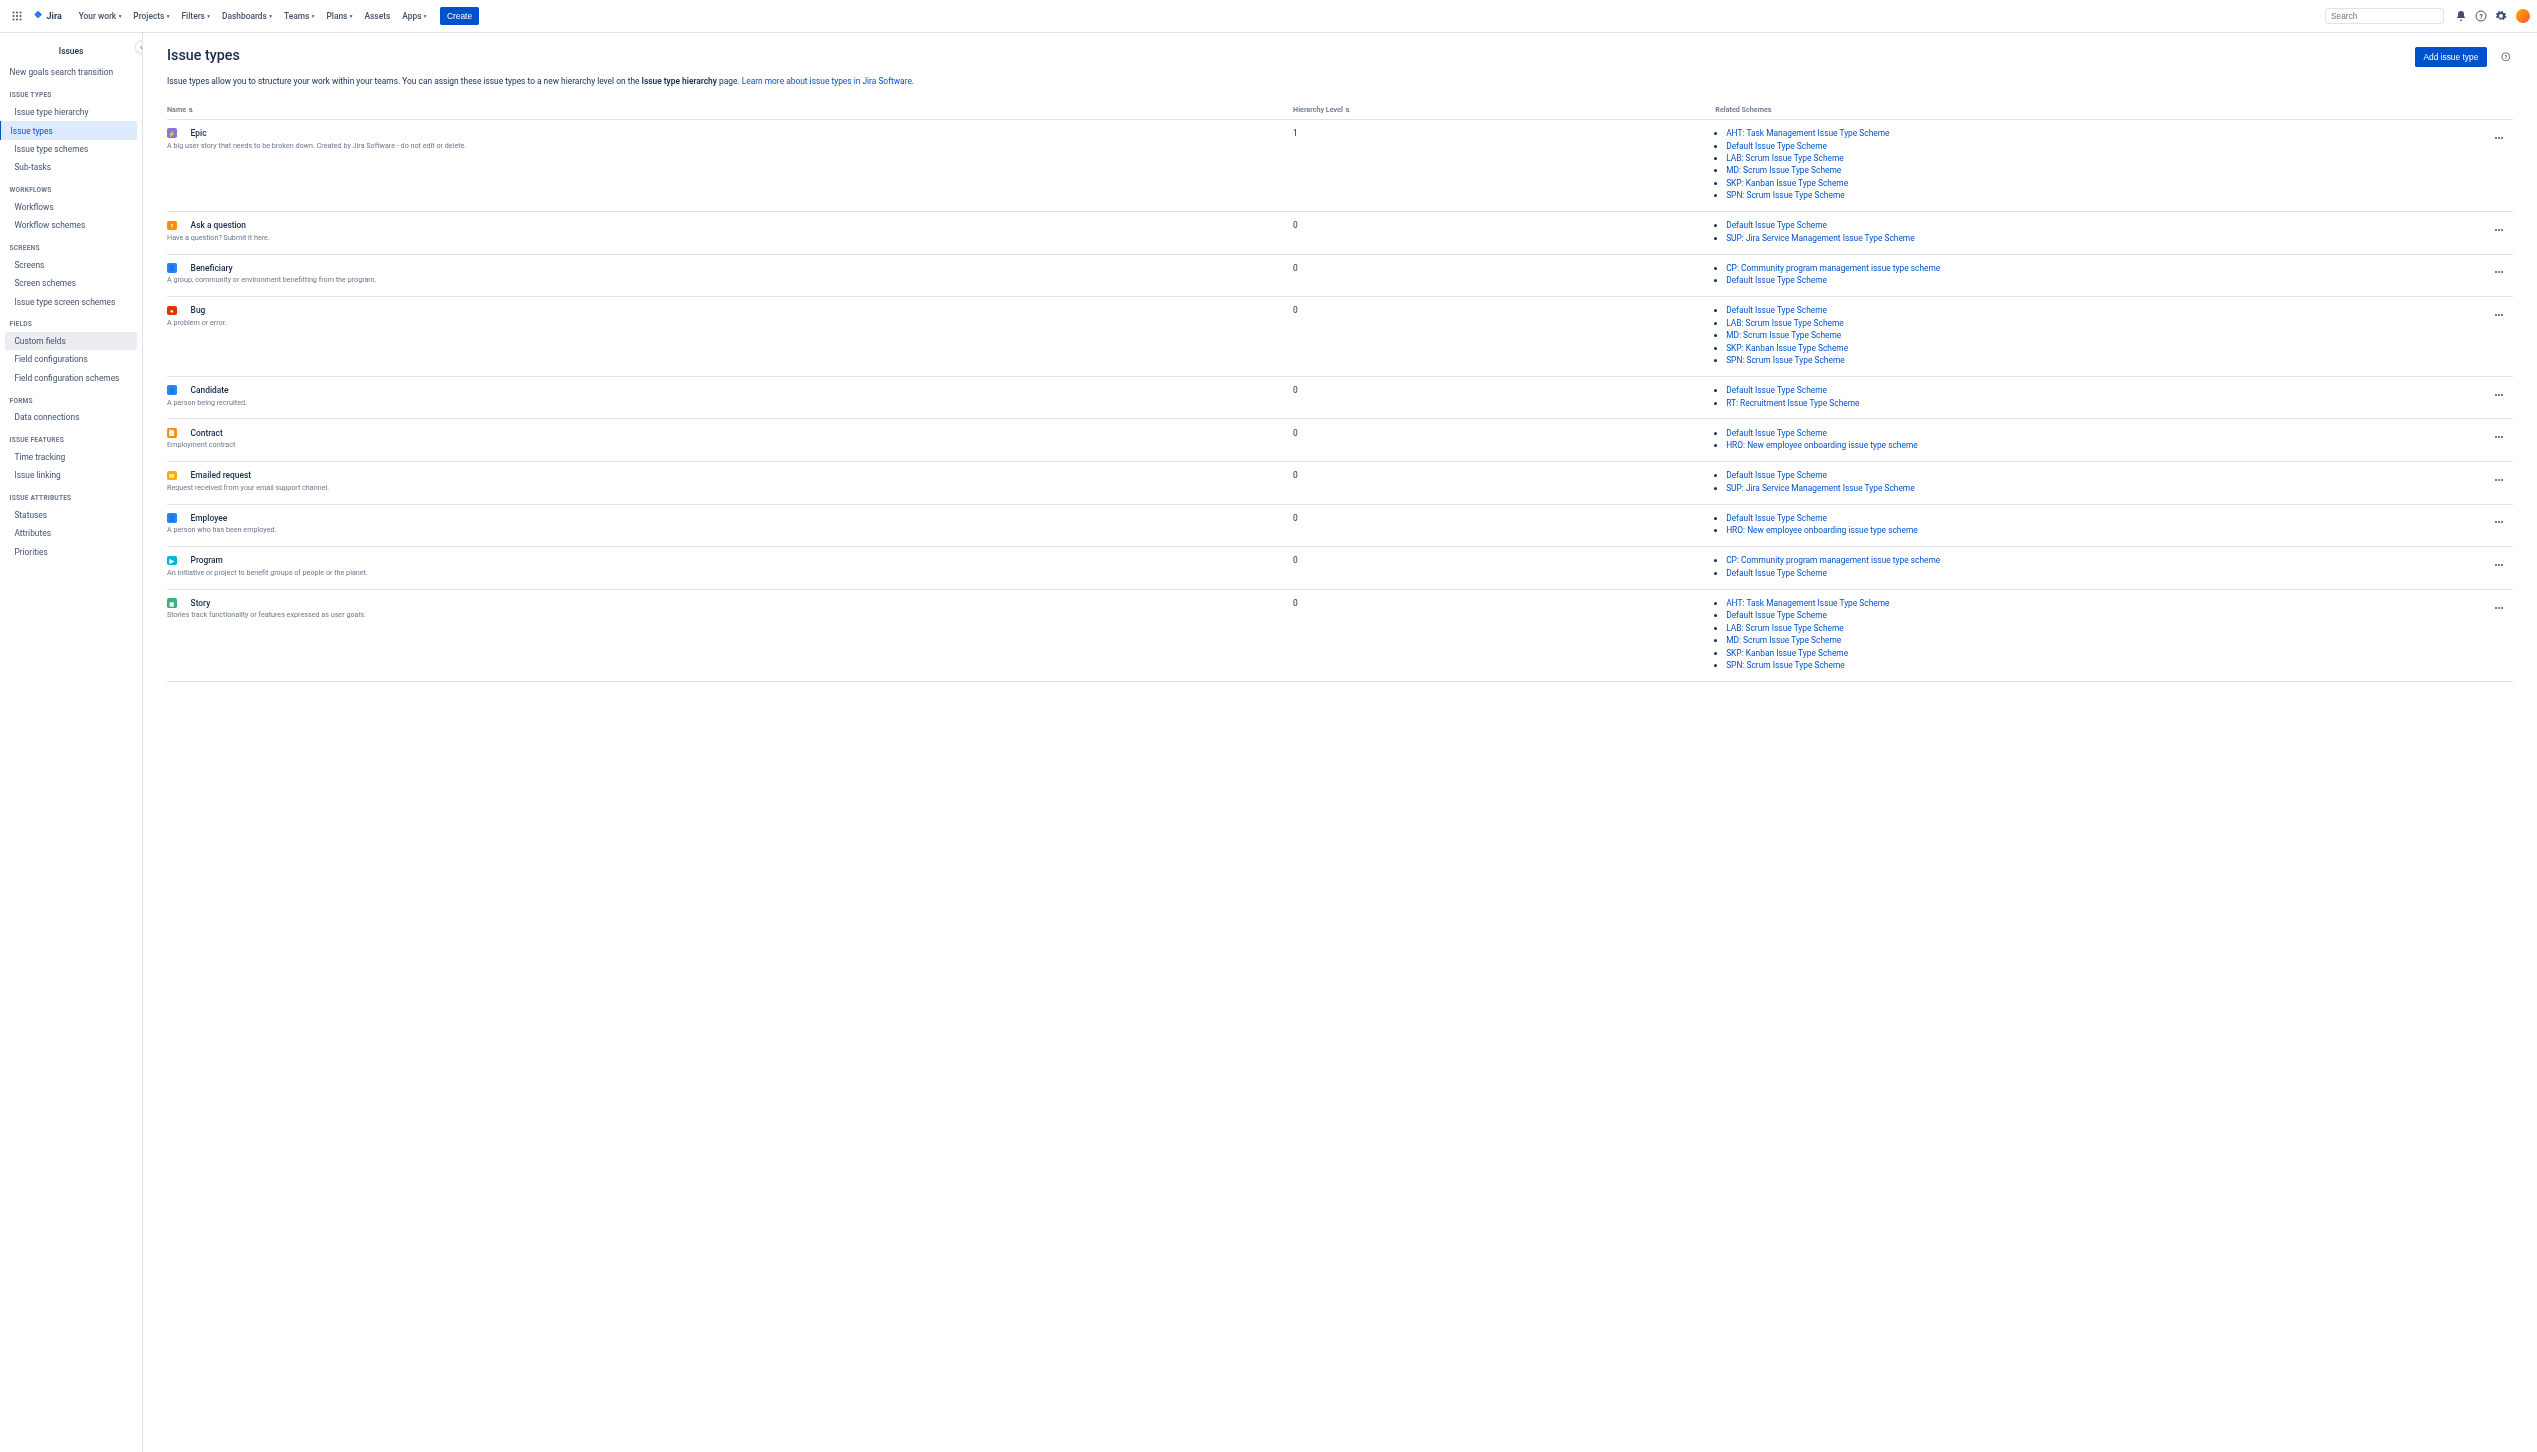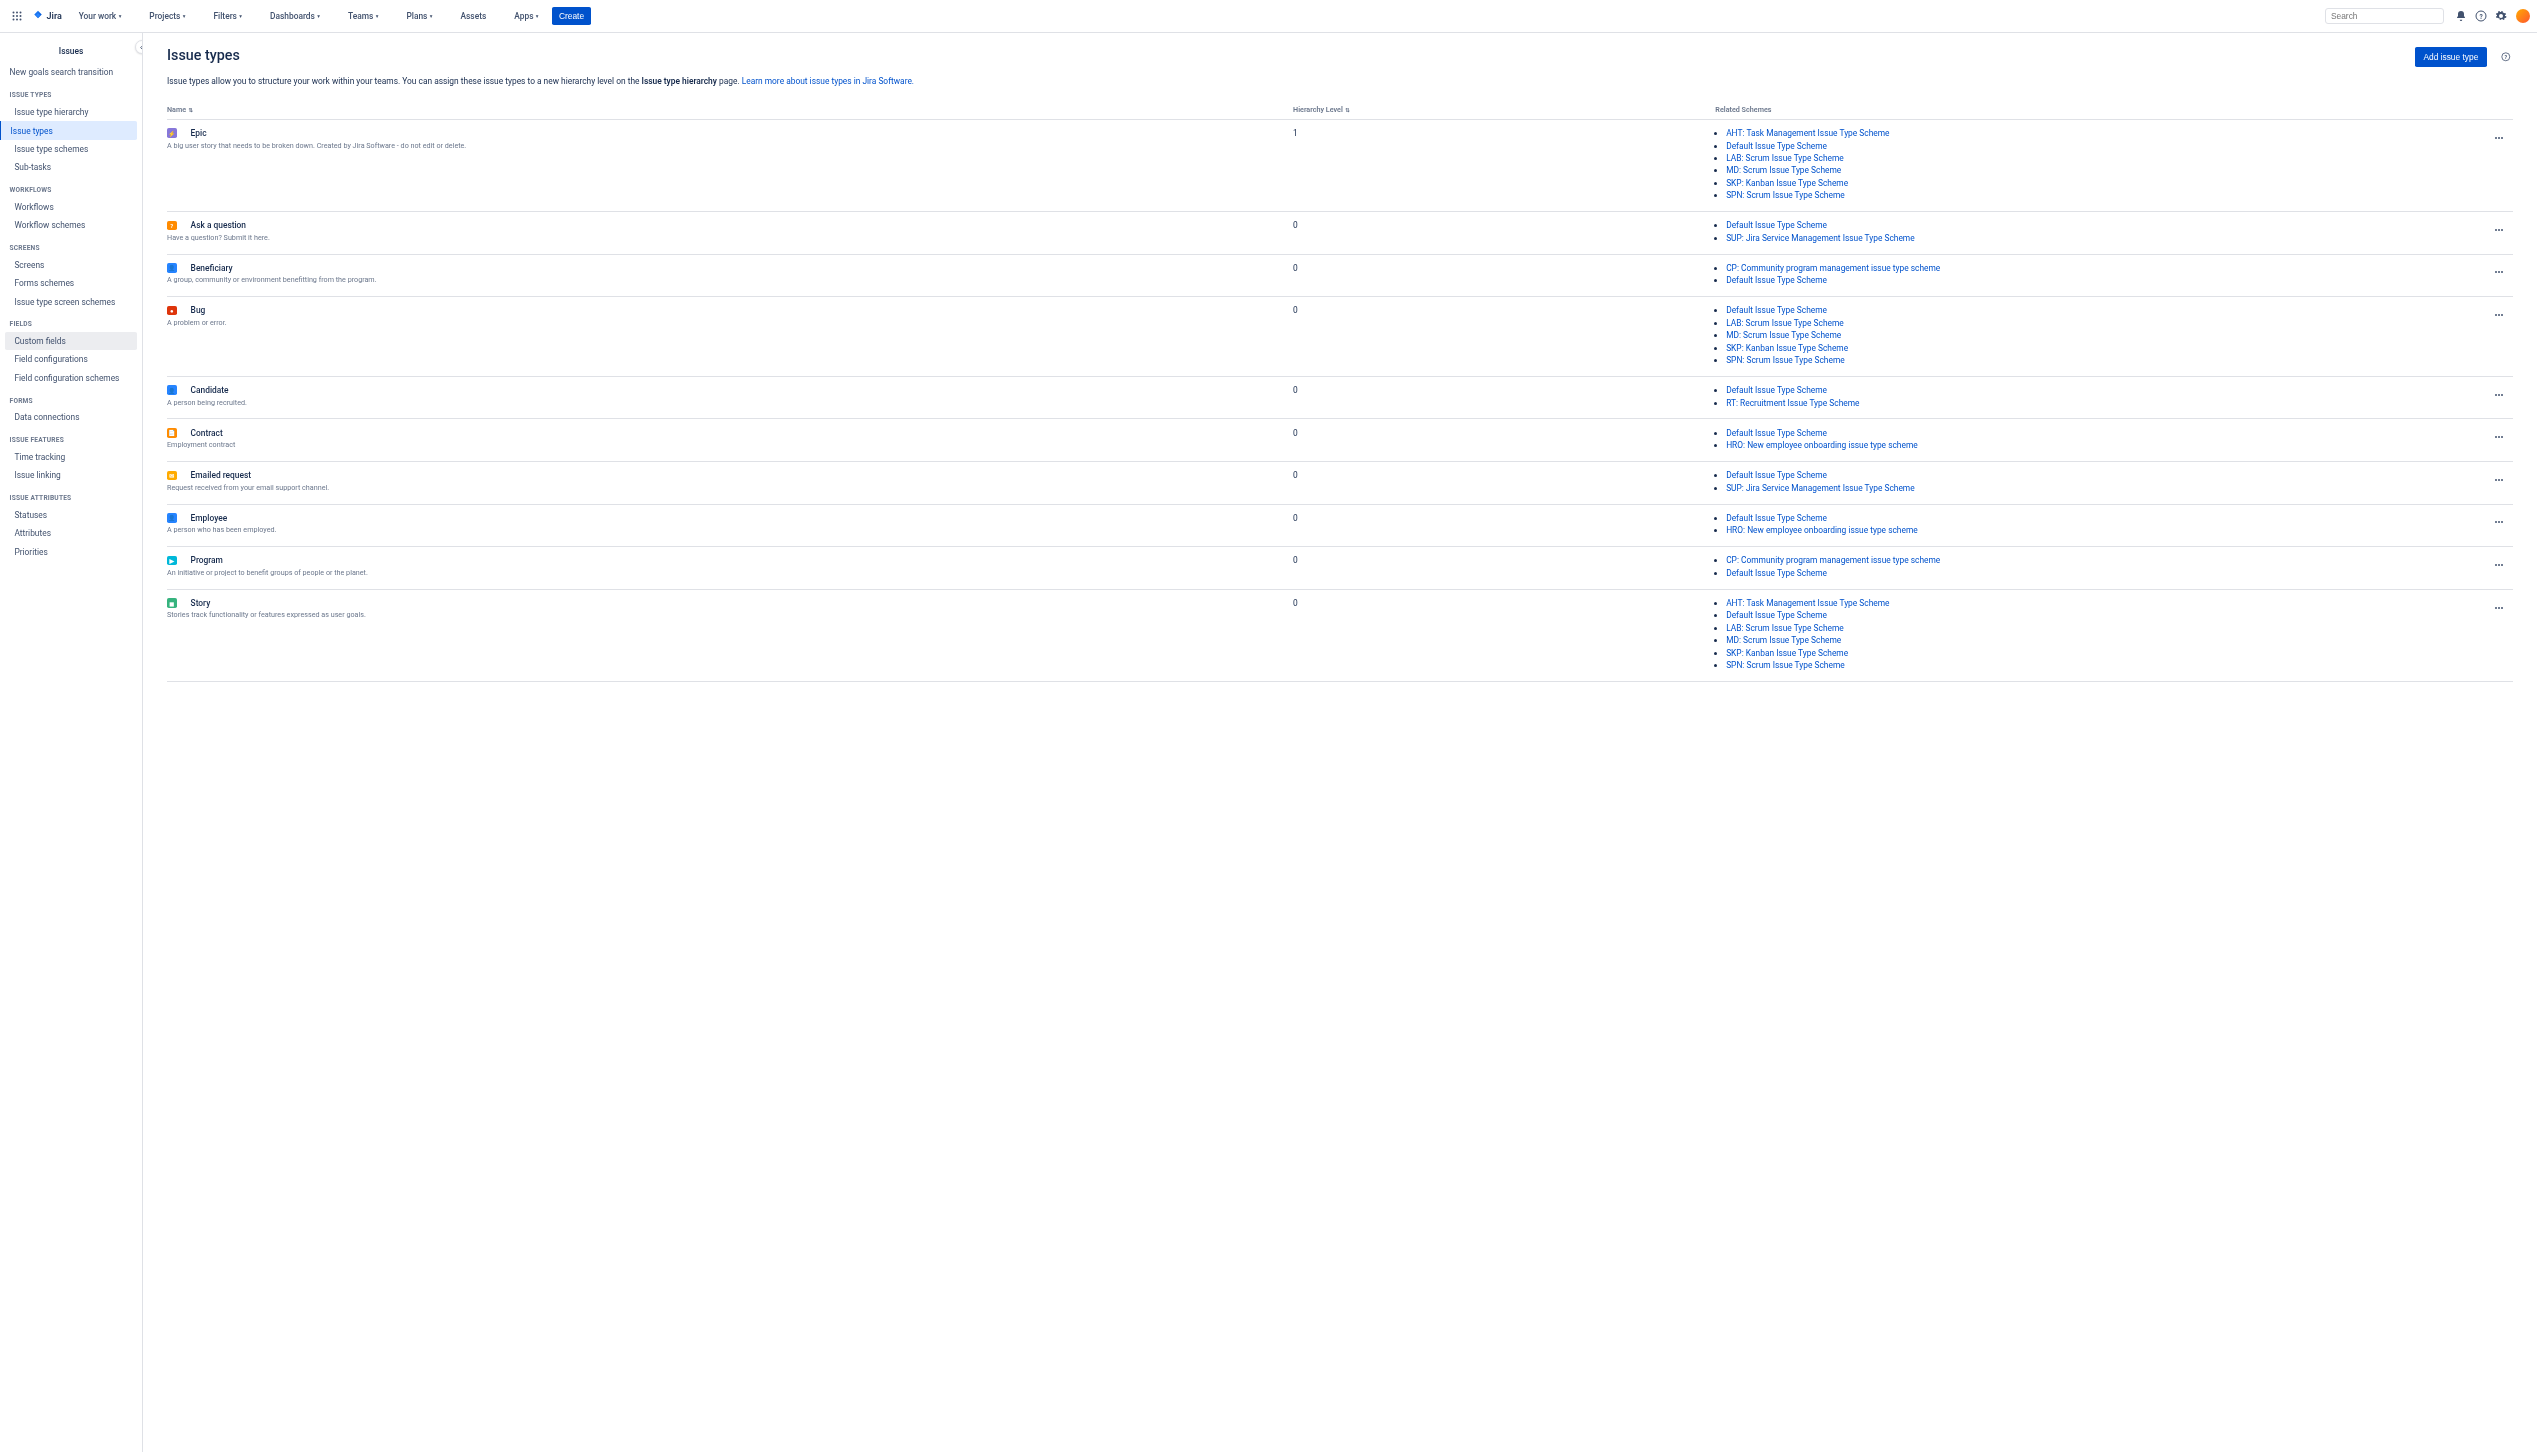--- a/index.html
+++ b/index.html
@@ -4,21 +4,21 @@
 <style>
 * { box-sizing: border-box; margin: 0; padding: 0; }
 body { font-family: -apple-system, BlinkMacSystemFont, "Segoe UI", Roboto, Helvetica, Arial, sans-serif; color: #172B4D; font-size: 8.4px; background: #fff; }
 a { text-decoration: none; color: #0052CC; }
 
 
 .topnav { display: flex; align-items: center; height: 33px; padding: 0 7.2px; border-bottom: 0.6px solid #DFE1E6; gap: 2.4px; }
 .topnav .app-switcher, .topnav .icon-btn { width: 19px; height: 19px; border-radius: 1.8px; display:flex; align-items:center; justify-content:center; cursor:pointer; }
 .logo { display:flex; align-items:center; gap:2.4px; padding:0 3.6px; cursor:pointer; }
 .logo-text { color:#253858; font-weight:600; font-size:9px; }
-.nav-items { display:flex; align-items:center; gap:16px; margin-left:4.8px; }
+.nav-items { display:flex; align-items:center; gap:0; margin-left:4.8px; }
 .nav-item { padding:3.6px 6px; border-radius:1.8px; cursor:pointer; font-weight:500; color:#42526E; font-size:8.4px; display:flex; align-items:center; gap:2.4px; }
 .create-btn { background:#0052CC; color:#fff; border:none; padding:3.6px 7.2px; border-radius:1.8px; font-weight:500; font-size:8.4px; cursor:pointer; margin-left:4.8px; }
 .spacer { flex:1; }
 .search-box { display:flex; align-items:center; border:0.6px solid #DFE1E6; border-radius:3px; padding:2.4px 4.8px; width:119px; background:#fff; }
 .search-box input { border:none; outline:none; font-size:8.4px; flex:1; background:transparent; }
 .right-icons { display:flex; align-items:center; gap:1.2px; margin-left:4.8px; }
 .avatar { width:14.3px; height:14.3px; border-radius:50%; background: linear-gradient(135deg,#FFAB00,#FF5630); margin-left:3.6px; cursor:pointer; }
 
 
 .layout { display:flex; height: calc(100vh - 33px); }
@@ -162,21 +162,21 @@
             <div class="side-heading">Issue Types</div>
             <div class="side-link">Issue type hierarchy</div>
             <div class="side-link active">Issue types</div>
             <div class="side-link">Issue type schemes</div>
             <div class="side-link">Sub-tasks</div>
             <div class="side-heading">Workflows</div>
             <div class="side-link">Workflows</div>
             <div class="side-link">Workflow schemes</div>
             <div class="side-heading">Screens</div>
             <div class="side-link">Screens</div>
-            <div class="side-link">Forms schemes</div>
+            <div class="side-link">Screen schemes</div>
             <div class="side-link">Issue type screen schemes</div>
             <div class="side-heading">Fields</div>
             <div class="side-link hover">Custom fields</div>
             <div class="side-link">Field configurations</div>
             <div class="side-link">Field configuration schemes</div>
             <div class="side-heading">Forms</div>
             <div class="side-link">Data connections</div>
             <div class="side-heading">Issue Features</div>
             <div class="side-link">Time tracking</div>
             <div class="side-link">Issue linking</div>

